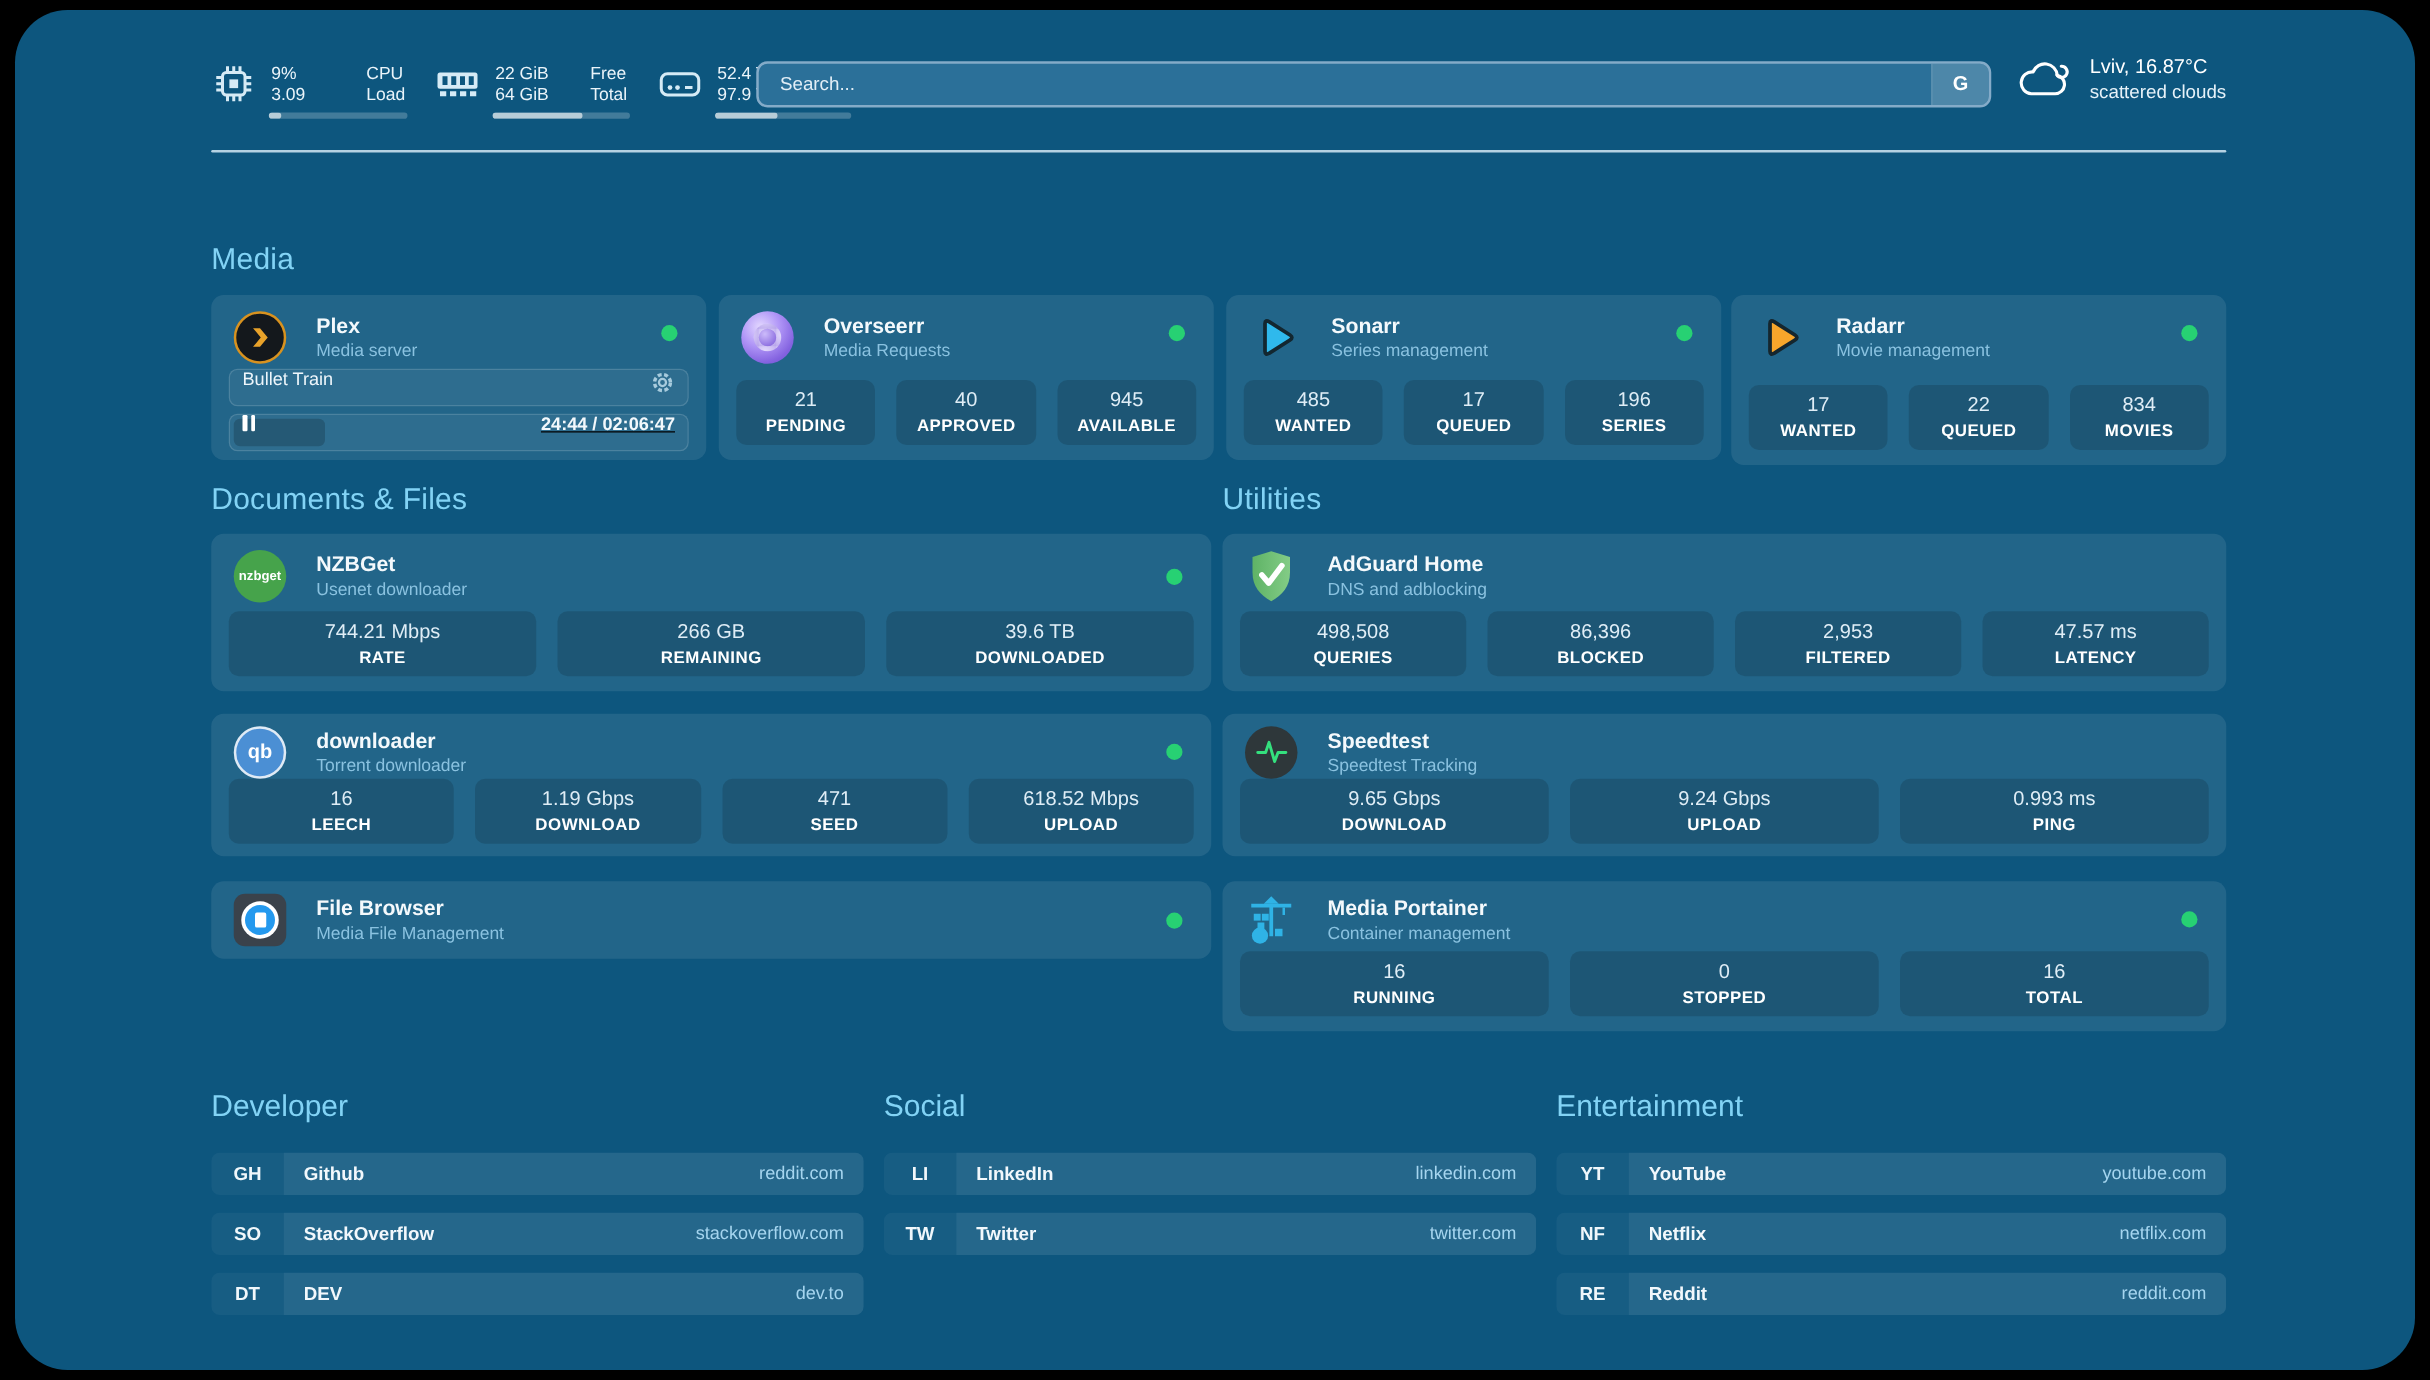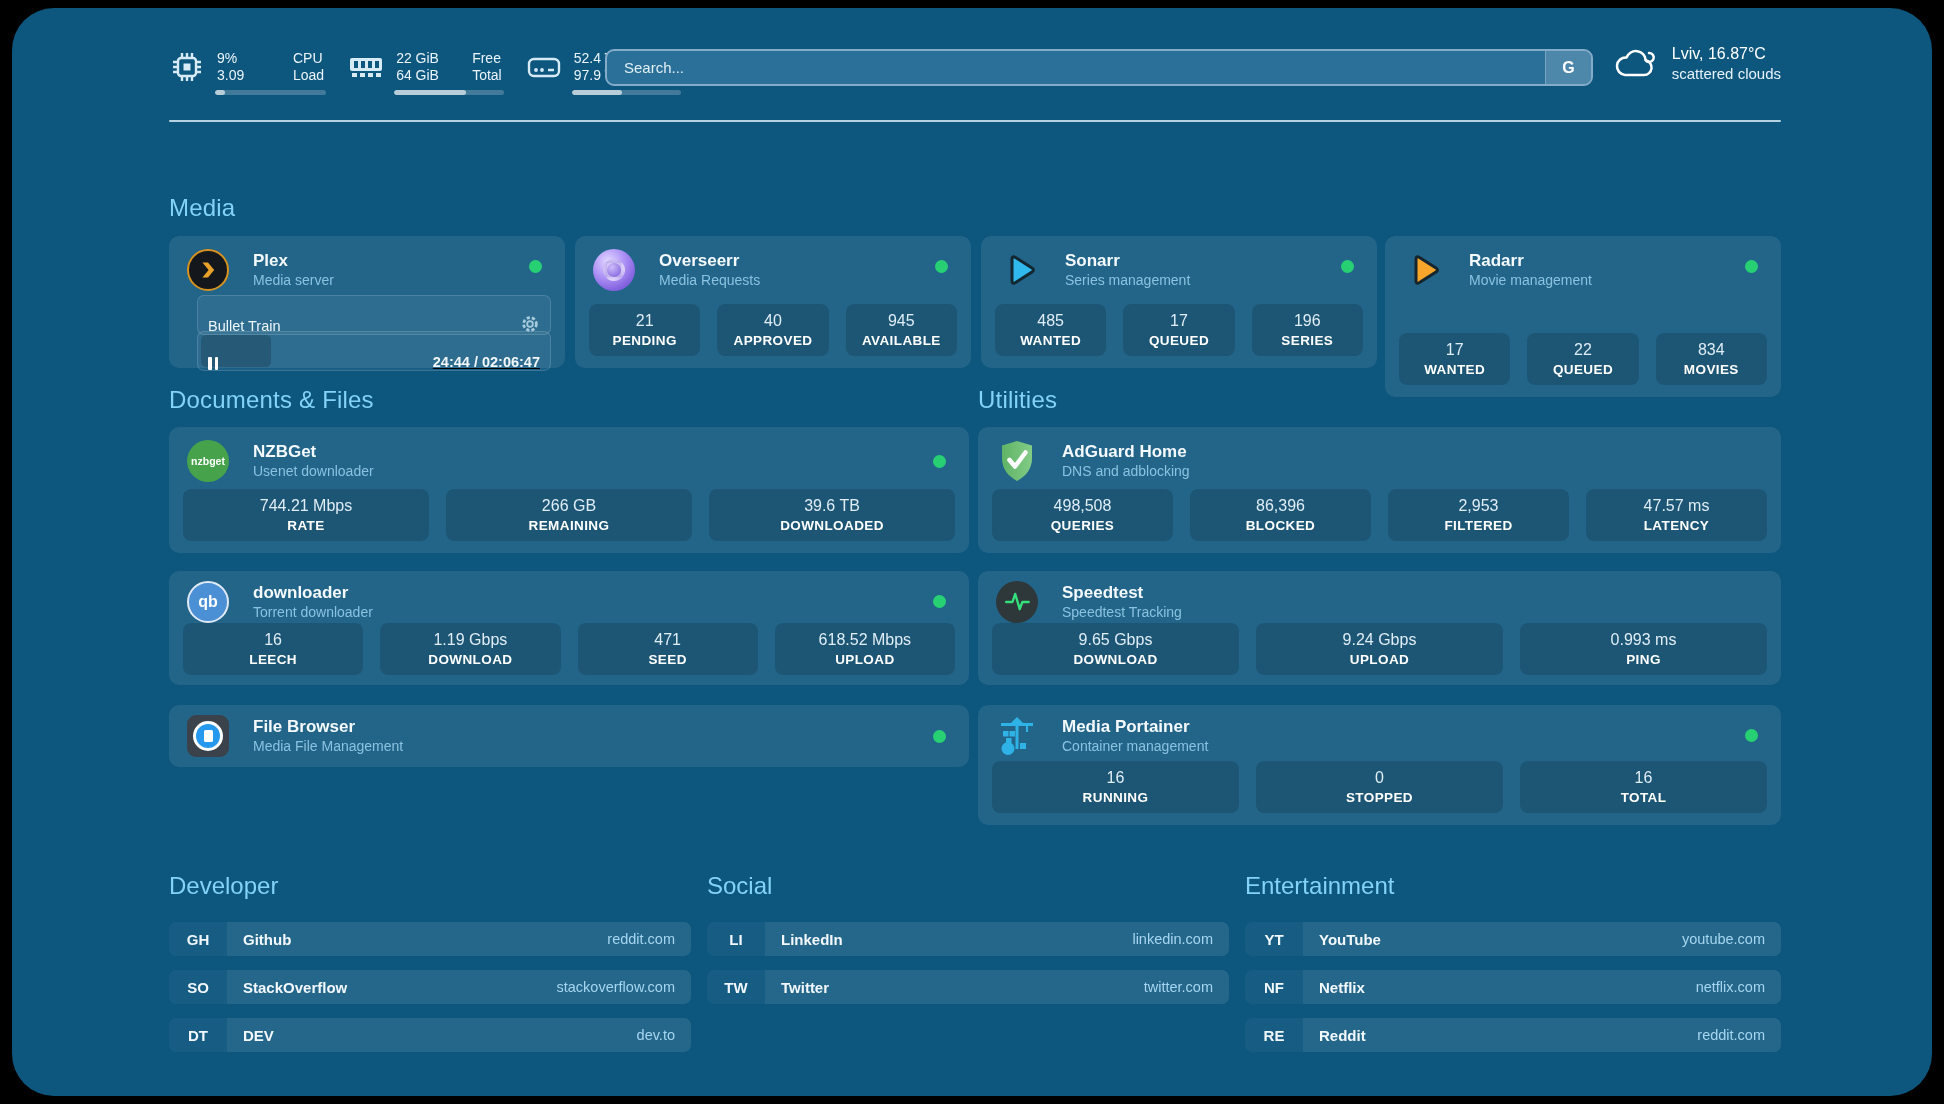--- a/index.html
+++ b/index.html
@@ -52,23 +52,23 @@
 
   .stats { position:absolute; left:14px; right:14px; bottom:12px; display:grid; gap:17px; }
   .cols3 { grid-template-columns:repeat(3,1fr); }
   .cols4 { grid-template-columns:repeat(4,1fr); }
   .stat { background:rgba(0,0,0,0.14); border-radius:8px; height:52px;
           display:flex; flex-direction:column; align-items:center; justify-content:center; gap:3px; }
   .stat .v { font-size:16px; color:#dfedf6; }
   .stat .l { font-size:13.5px; font-weight:700; color:#fff; letter-spacing:.4px; }
 
   
-  .stream-row, .progress-row { position:absolute; left:14px; right:14px; height:40px;
+  .stream-row, .progress-row { position:absolute; left:14px; right:14px; height:30px;
           background:rgba(255,255,255,0.055); border:1px solid rgba(255,255,255,0.14);
-          border-radius:7px; display:flex; align-items:flex-end; padding:0 10px;margin-left:14px; }
+          border-radius:7px; display:flex; align-items:flex-start; padding:0 10px; }
   .stream-row { top:59px; }
   .progress-row { top:95px;text-decoration:underline; }
   .stream-title { flex:1; font-size:14.5px; color:#eef6fb; }
   .pfill { position:absolute; left:3px; top:3px; bottom:3px; background:rgba(0,0,0,0.18); border-radius:5px; }
   .pause { position:relative; display:flex; gap:3px; margin-right:8px; }
   .pause i { display:block; width:3.5px; height:13px; background:#fff; border-radius:1px; }
   .ptime { position:relative; flex:1; text-align:right; font-size:14.5px; font-weight:600; color:#f2f8fc; }
 
   
   .circle-icon { border-radius:50%; display:flex; align-items:center; justify-content:center; }
@@ -298,21 +298,21 @@
         <span class="v">17</span>
             <span class="l">QUEUED</span>
           </div>
       <div class="stat">
         <span class="v">196</span>
             <span class="l">SERIES</span>
           </div>
     </div>
   </div>
 
-  <div class="card" style="left:1216px; top:228px; width:396px; height:161px;">
+  <div class="card" style="left:1216px; top:228px; width:396px; height:136px;">
     <div class="card-head">
       <span class="app-icon">
         <svg width="40" height="40" viewBox="0 0 40 40">
           <path d="M12 9 Q12 5.5 15.5 7.5 L32 18 Q35 20 32 22 L15.5 32.5 Q12 34.5 12 31 Z" fill="#f8a62b" stroke="#15262e" stroke-width="3" stroke-linejoin="round"></path>
             </svg>
       </span>
       <div class="app-meta">
         <span class="app-name">Radarr</span>
         <span class="app-sub">Movie management</span>
       </div>

